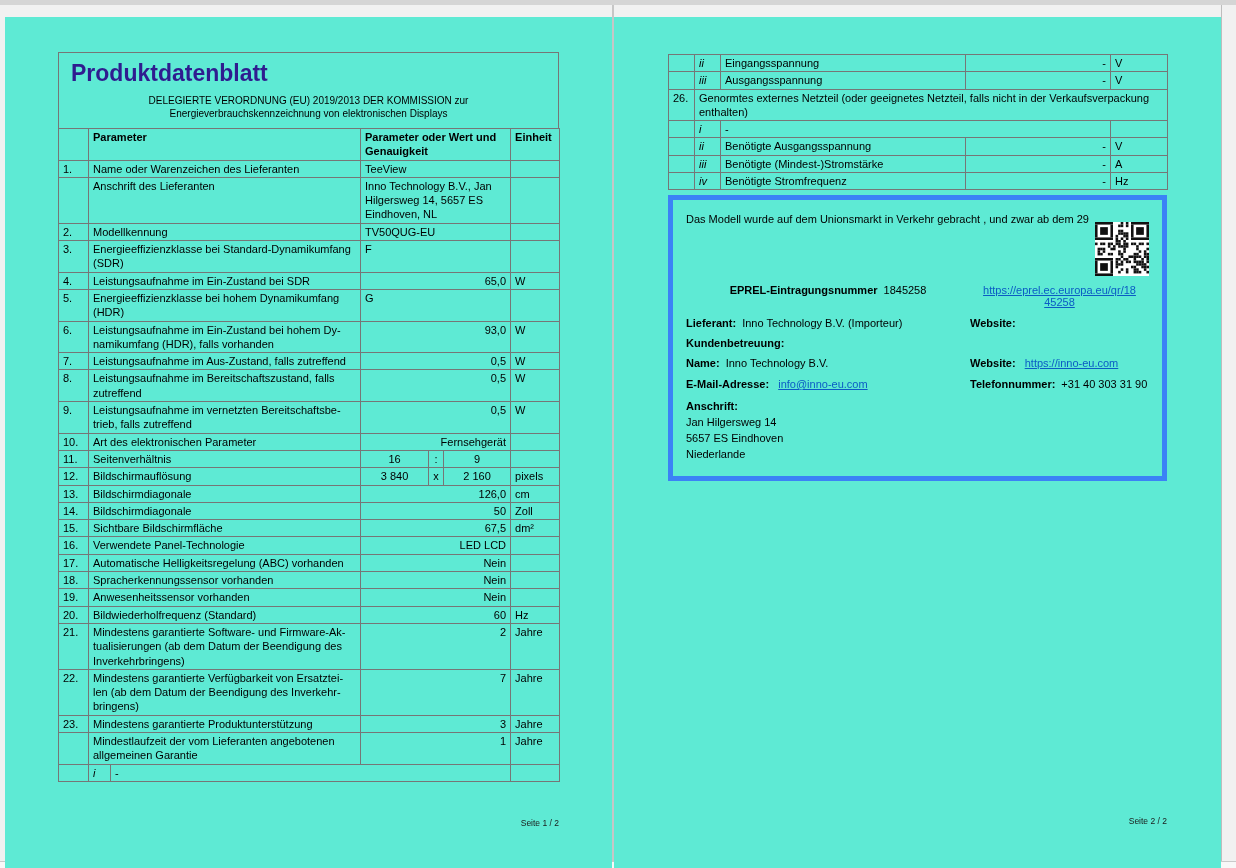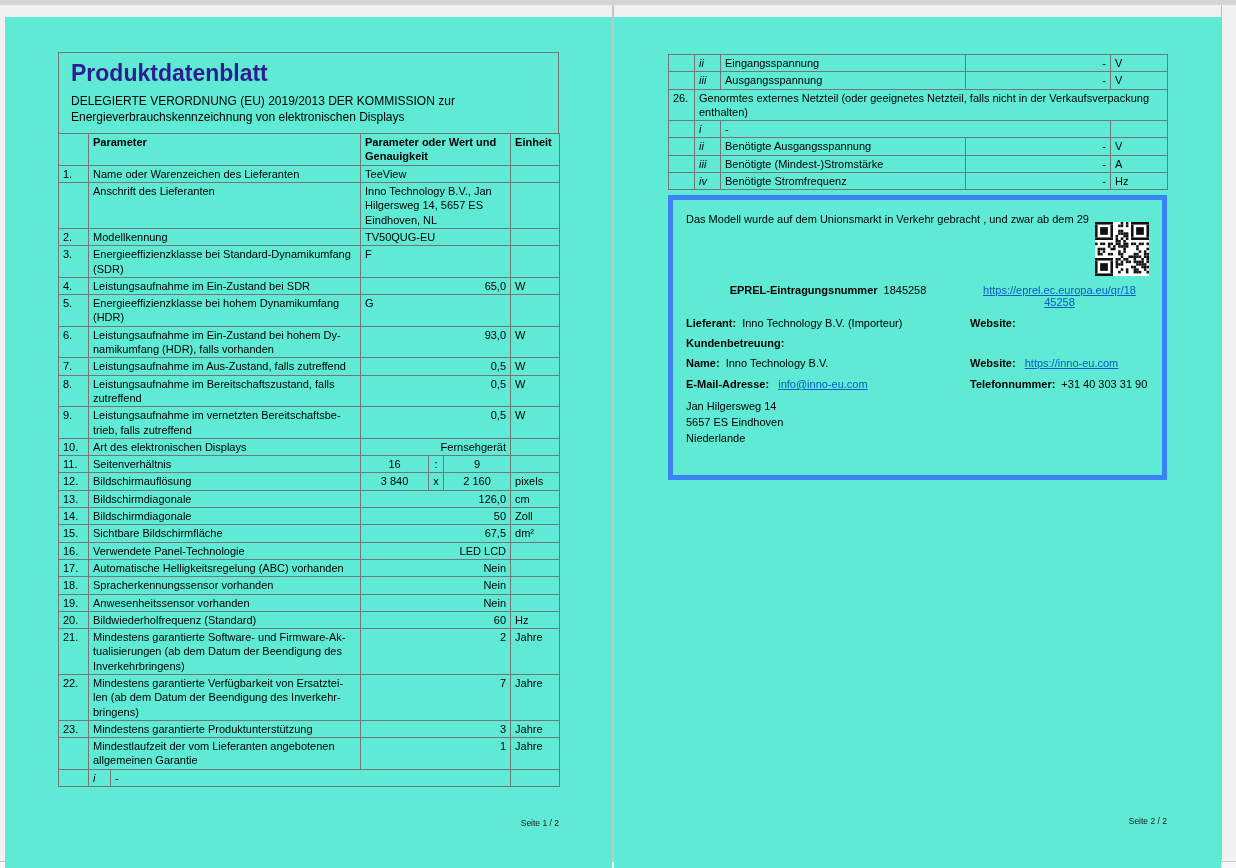--- a/index.html
+++ b/index.html
@@ -18,21 +18,21 @@
   .right-edge { position:absolute; left:1221px; top:5px; width:1px; height:856px; background:#bdbdbd; }
 
   .page { position:absolute; top:17px; height:856px; background:#5eead4; }
   .page-1 { left:5px;  width:607px; }
   .page-2 { left:614px; width:607px; }
 
   
   .sheet1 { position:absolute; left:53px; top:35px; width:501px; }
   .title-block { border:1px solid #767676; border-bottom:none; padding:7px 12px 8px 12px; }
   .doc-title { font-size:23px; font-weight:bold; color:#2f1c8f; letter-spacing:0; margin-bottom:7px; }
-  .doc-subtitle { font-size:12px; line-height:1.3; }
+  .doc-subtitle { font-size:10px; line-height:1.3;text-align:center; }
 
   table.datatable { width:100%; border-collapse:collapse; table-layout:fixed; font-size:11px; }
   table.datatable td { border:1px solid #767676; vertical-align:top; padding:1px 4px; line-height:1.3; white-space:pre-wrap; overflow:hidden; }
   td.c-num { padding-left:3px; }
   td.c-roman { font-style:italic; }
   td.v-right { text-align:right; }
   td.c-mid { text-align:center; }
   td.b { font-weight:bold; }
   .hdr-line { display:block; }
 
@@ -150,21 +150,21 @@
           </tr>
           <tr>
             <td class="c-num">9.</td>
             <td class="c-label" colspan="2">Leistungsaufnahme im vernetzten Bereitschaftsbe-
 trieb, falls zutreffend</td>
             <td class="c-value v-right" colspan="3">0,5</td>
             <td class="c-unit">W</td>
           </tr>
           <tr>
             <td class="c-num">10.</td>
-            <td class="c-label" colspan="2">Art des elektronischen Displays</td>
+            <td class="c-label" colspan="2">Art des elektronischen Parameter</td>
             <td class="c-value v-right" colspan="3">Fernsehgerät</td>
             <td class="c-unit"></td>
           </tr>
           <tr>
             <td class="c-num">11.</td>
             <td class="c-label" colspan="2">Seitenverhältnis</td>
             <td class="c-mid">16</td>
             <td class="c-mid">:</td>
             <td class="c-mid">9</td>
             <td class="c-unit"></td>
@@ -497,20 +497,21 @@
       <div>
         <span class="lbl">E-Mail-Adresse:</span>
         <a class="link val" href="#">info@inno-eu.com</a>
       </div>
       <div>
         <span class="lbl">Telefonnummer:</span><span class="val">+31 40 303 31 90</span>
       </div>
     </div>
 
     <div class="addr-block">
+      <div><span class="lbl">Anschrift:</span></div>
       <div>Jan Hilgersweg 14</div>
       <div>5657 ES Eindhoven</div>
       <div>Niederlande</div>
     </div>
   </div>
 
   <div class="page-footer footer-2">Seite 2 / 2</div>
 </div>
 
 </body></html>

